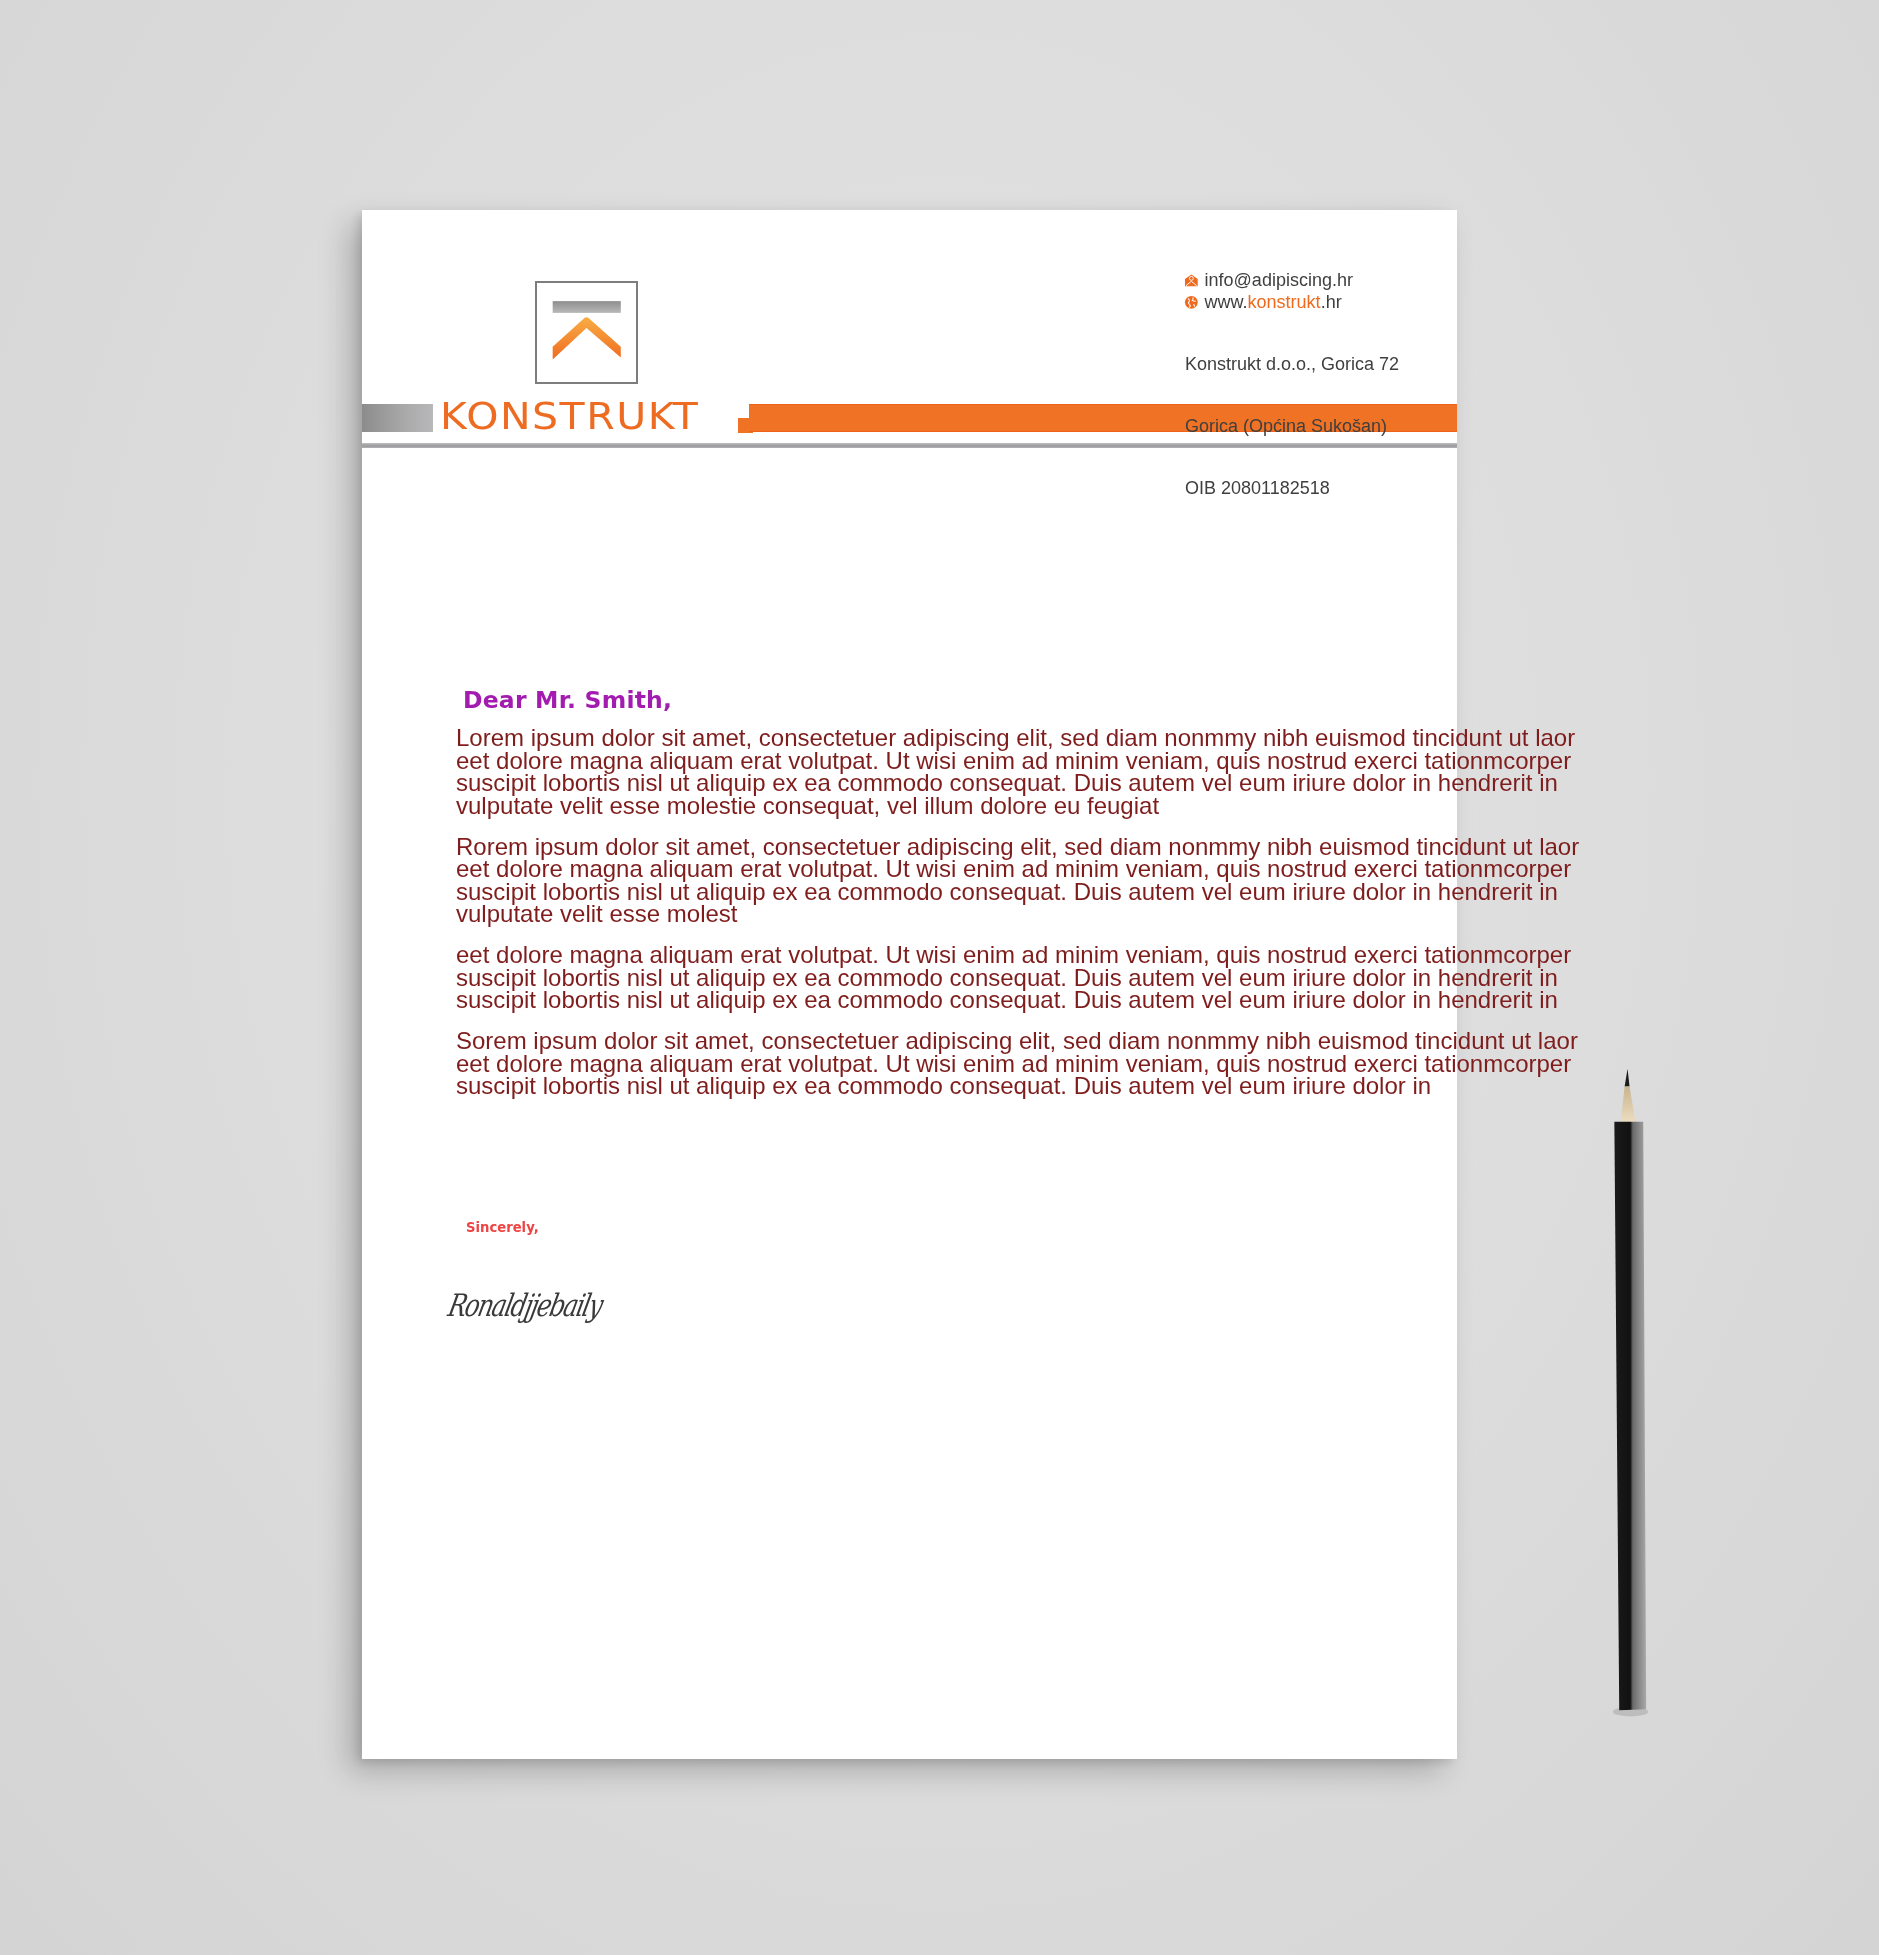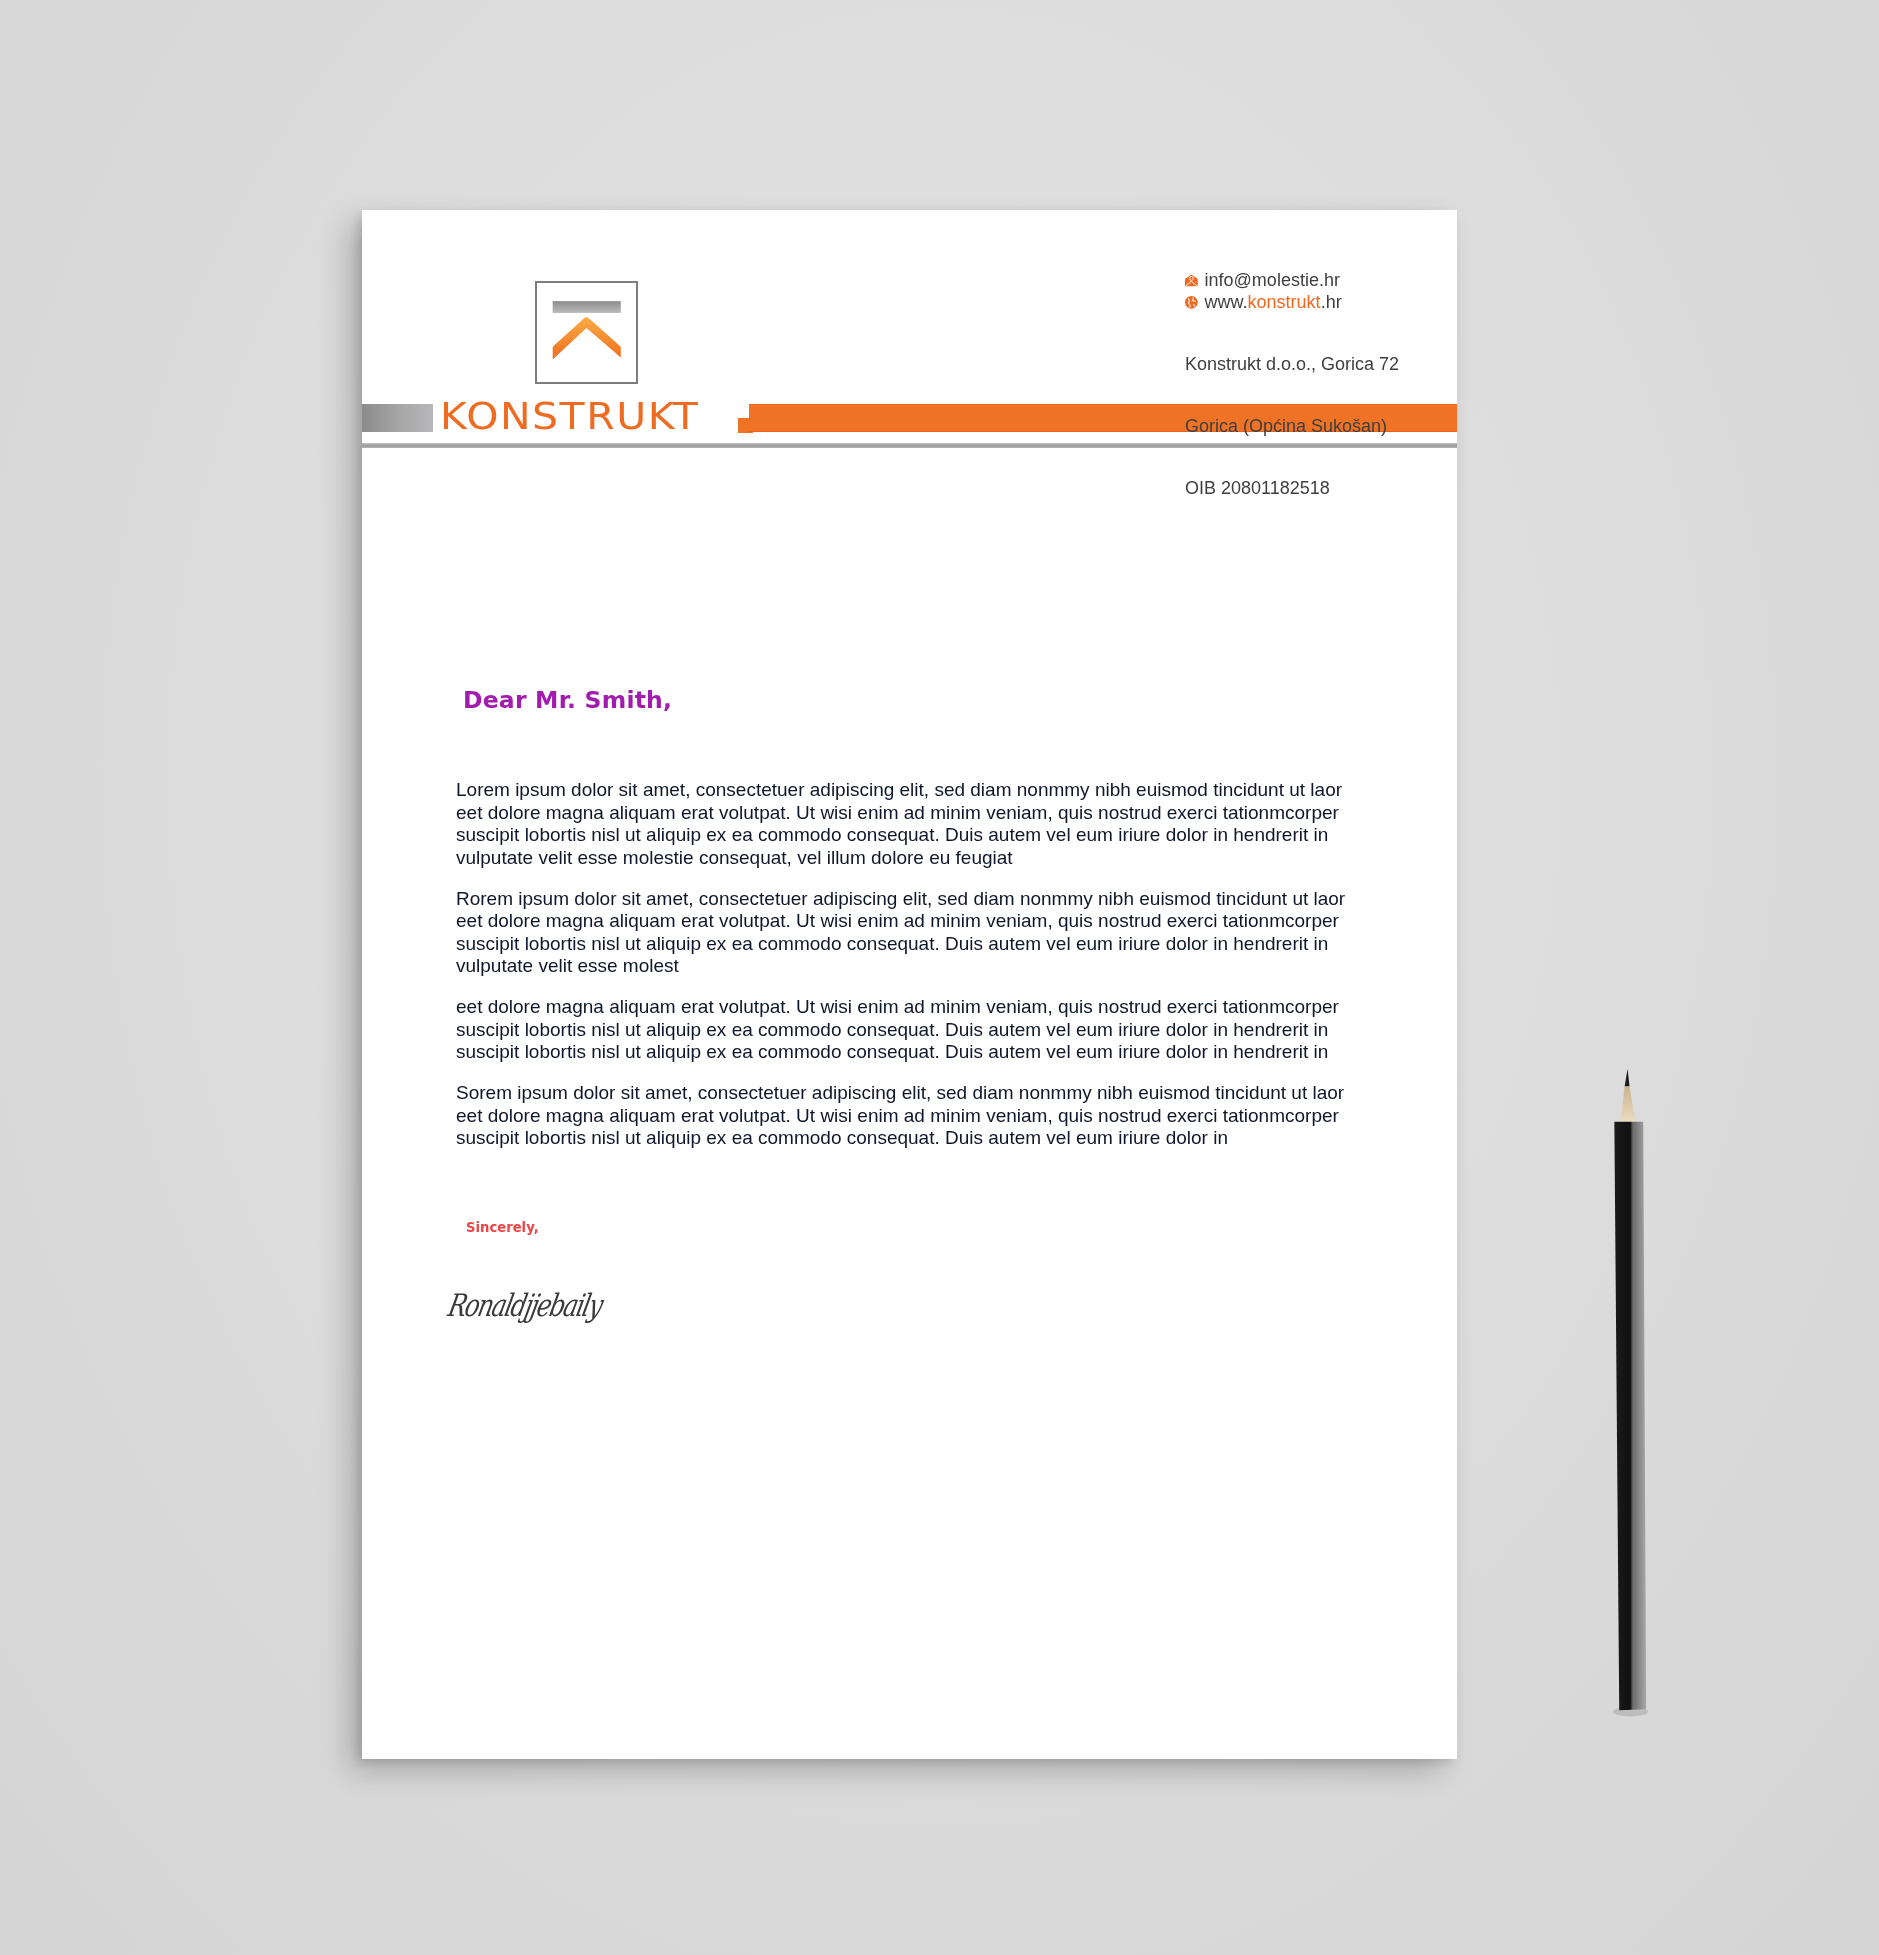--- a/index.html
+++ b/index.html
@@ -52,22 +52,22 @@
   .contact .accent { color:#ef6a1f; }
   .contact .addr { margin-top:5.9px; padding-left:1px; }
   .contact .addr div { height:22px; white-space:nowrap;margin-top:40px; }
 
   .salutation {
     position:absolute; left:101px; top:476px;
     font-family:"DejaVu Sans", sans-serif; font-weight:700;
     font-size:23.5px; color:#a21caf; white-space:nowrap; letter-spacing:0.2px;
   }
   .body-text {
-    position:absolute; left:94px; top:569px; width:903px;
-    font-size:19px; line-height:22.5px; color:#0f172a;
+    position:absolute; left:94px; top:517px; width:903px;
+    font-size:24px; line-height:22.5px; color:#7f1d1d;
   }
   .body-text p { margin:0 0 18.6px 0; white-space:nowrap; }
   .body-text p span { display:block; }
   .closing {
     position:absolute; left:104px; top:1010px;
     font-family:"DejaVu Sans", sans-serif; font-weight:700;
     font-size:13.2px; color:#ef4444;
   }
   .signature {
     position:absolute; left:87px; top:1077px;
@@ -106,21 +106,21 @@
   <div class="band-orange"></div>
   <div class="rule"></div>
 
   <div class="contact">
     <div class="row">
       <svg class="ic" viewBox="0 0 30 30">
         <path d="M2 12 L15 3 L28 12 L28 27 L2 27 Z" fill="#ef6a1f"></path>
         <path d="M4 26 L15 17 L26 26" stroke="#fff" stroke-width="2" fill="none"></path>
         <circle cx="15" cy="11" r="4" fill="none" stroke="#fff" stroke-width="1.8"></circle>
       </svg>
-      <span>info@molestie.hr</span>
+      <span>info@adipiscing.hr</span>
     </div>
     <div class="row">
       <svg class="ic" viewBox="0 0 30 30">
         <circle cx="15" cy="15" r="13" fill="#ef6a1f"></circle>
         <path d="M8 7 Q12 9 11 13 Q8 15 10 18 L13 22 L11 26 M18 5 Q20 9 17 11 Q21 14 24 12 M19 19 Q22 20 21 24" stroke="#fff" stroke-width="2.2" fill="none"></path>
       </svg>
       <span><span>www.</span><span class="accent">konstrukt</span><span>.hr</span></span>
     </div>
     <div class="addr">
       <div>Konstrukt d.o.o., Gorica 72</div>

